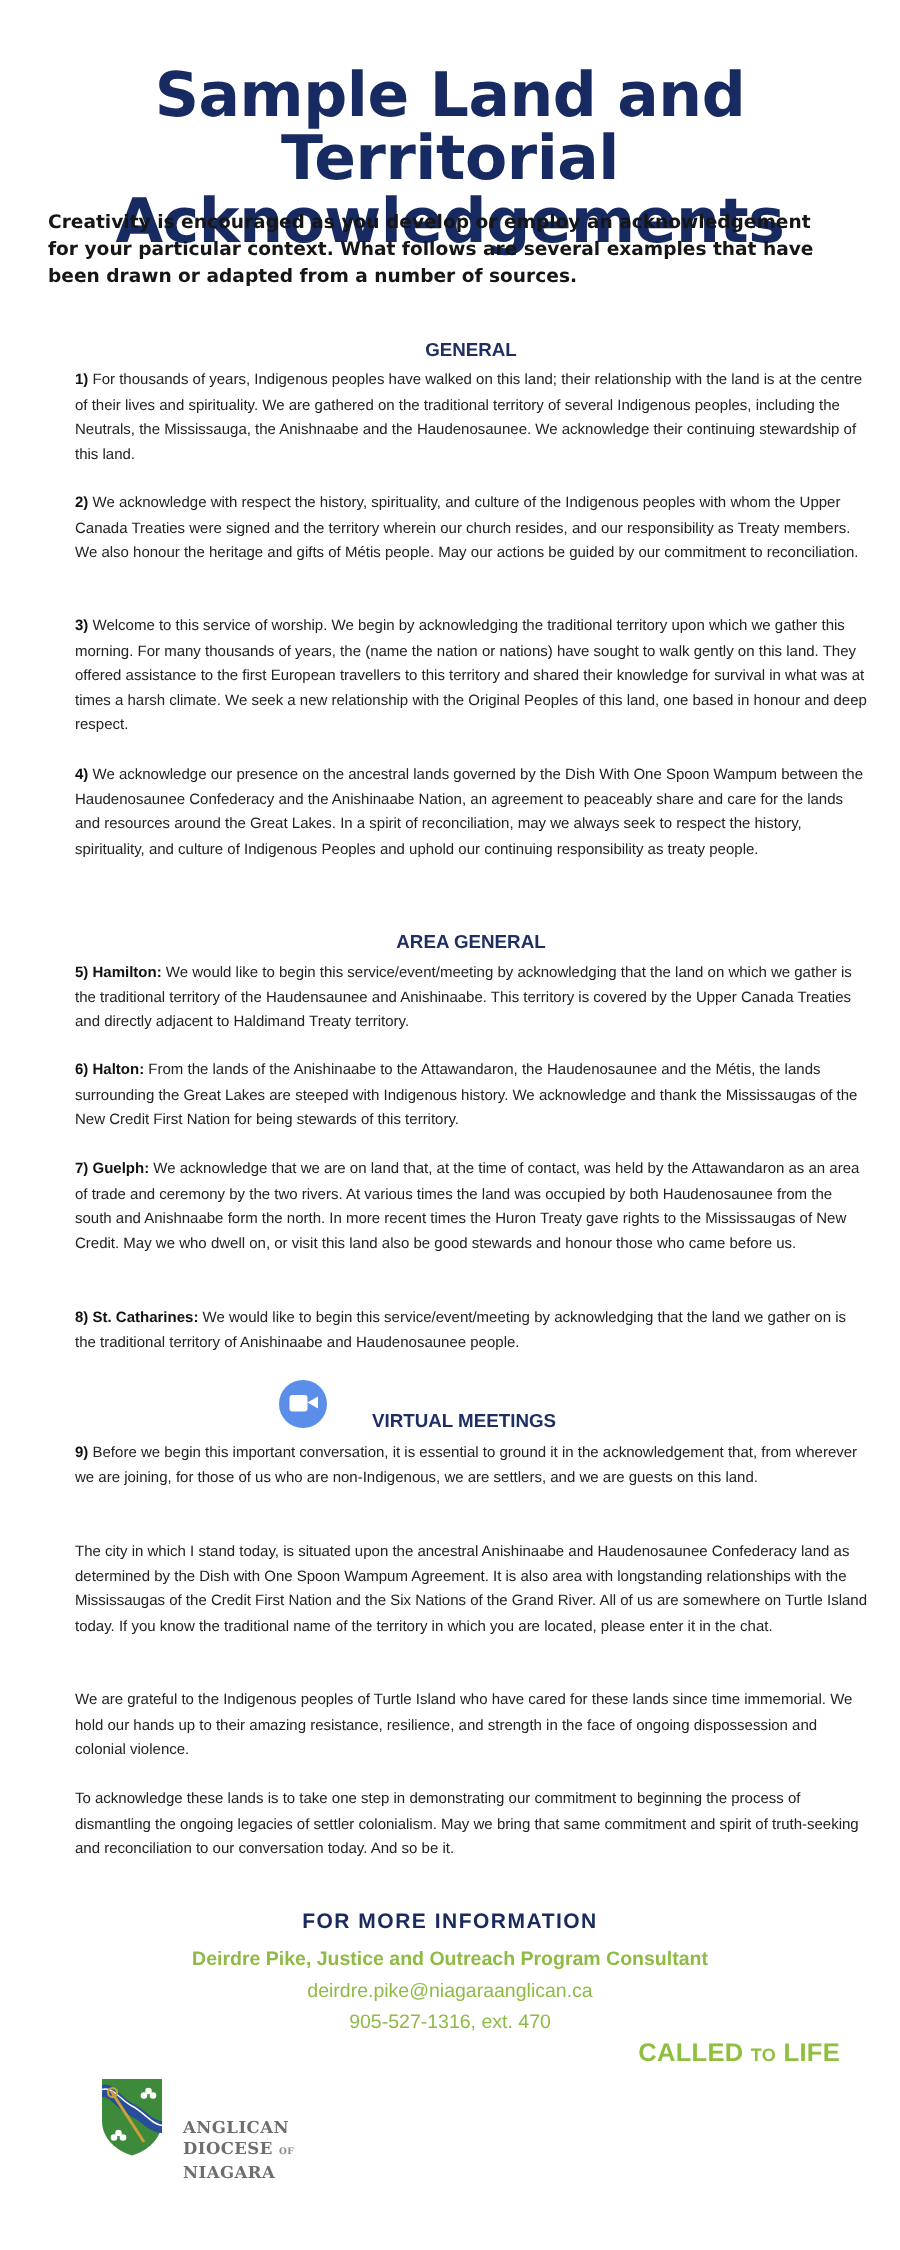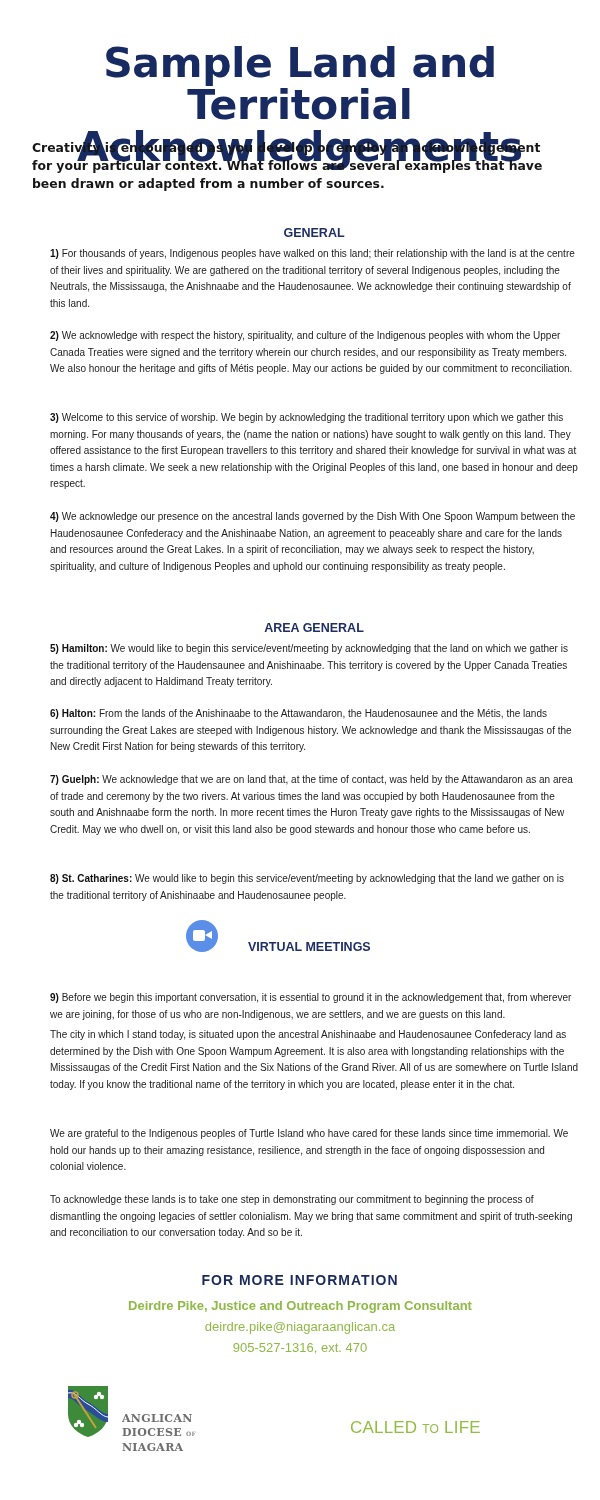--- a/index.html
+++ b/index.html
@@ -16,21 +16,21 @@
   .vm-heading { position: absolute; left: 236px; top: 10px; font-weight: bold; font-size: 12.5px; color: #1f2f66; margin: 12px; }
   .info-heading { position: absolute; left: 0; top: 1272px; width: 600px; text-align: center; font-weight: bold; font-size: 14px; letter-spacing: 1px; color: #1b2a5c; margin: 0; }
   .info-line { position: absolute; left: 0; width: 600px; text-align: center; font-size: 13px; color: #8fba46; margin: 0; }
   .info-line.name { font-weight: bold; top: 1298px; }
   .info-line.email { top: 1319px; }
   .info-line.phone { top: 1340px; text-align: center; }
   .logo-left { position: absolute; left: 66px; top: 1384px; width: 140px; height: 56px; }
   .shield { position: absolute; left: 0; top: 0; width: 44px; height: 54px; }
   .diocese-text { position: absolute; left: 56px; top: 4px; font-family: "DejaVu Serif", serif; font-weight: bold; font-size: 11px; line-height: 14px; color: #6e6e6e; letter-spacing: 0.3px; margin-top: 24px; }
   .diocese-text .of { font-size: 6px; color: #8a8a8a; }
-  .tagline { position: absolute; left: 350px; top: 1418px; width: 210px; font-weight: normal; text-align: left; }
+  .tagline { position: absolute; left: 350px; top: 1359px; width: 210px; font-weight: bold; text-align: right; }
   .tag1 { font-size: 17px; line-height: 20px; color: #8fbf3f; letter-spacing: 0.2px; }
   .tag2 { font-size: 17px; line-height: 20px; color: #2a4d8f; letter-spacing: 0.2px; }
   .small-caps { font-size: 12px; }
 </style>
 </head>
 <body>
 
 <h1 class="title">Sample Land and Territorial Acknowledgements</h1>
 <p class="intro">Creativity is encouraged as you develop or employ an acknowledgement for your particular context. What follows are several examples that have been drawn or adapted from a number of sources.</p>
 
@@ -49,21 +49,21 @@
 <p class="para" style="top:871px;"><b>8)</b><b> St. Catharines:</b><span> We would like to begin this service/event/meeting by acknowledging that the land we gather on is the traditional territory of Anishinaabe and Haudenosaunee people.</span></p>
 
 <div class="vm-wrap">
   <div class="zoom-icon">
     <div class="cam-body"></div>
     <div class="cam-lens"></div>
   </div>
   <h2 class="vm-heading">VIRTUAL MEETINGS</h2>
 </div>
 
-<p class="para" style="top:961px;margin-top:29px;"><b>9)</b><span> Before we begin this important conversation, it is essential to ground it in the acknowledgement that, from wherever we are joining, for those of us who are non-Indigenous, we are settlers, and we are guests on this land.</span></p>
+<p class="para" style="top:961px;"><b>9)</b><span> Before we begin this important conversation, it is essential to ground it in the acknowledgement that, from wherever we are joining, for those of us who are non-Indigenous, we are settlers, and we are guests on this land.</span></p>
 <p class="para" style="top:1027px;"><span>The city in which I stand today, is situated upon the ancestral Anishinaabe and Haudenosaunee Confederacy land as determined by the Dish with One Spoon Wampum Agreement. It is also area with longstanding relationships with the Mississaugas of the Credit First Nation and the Six Nations of the Grand River. All of us are somewhere on Turtle Island today. If you know the traditional name of the territory in which you are located, please enter it in the chat.</span></p>
 <p class="para" style="top:1126px;"><span>We are grateful to the Indigenous peoples of Turtle Island who have cared for these lands since time immemorial. We hold our hands up to their amazing resistance, resilience, and strength in the face of ongoing dispossession and colonial violence.</span></p>
 <p class="para" style="top:1192px;"><span>To acknowledge these lands is to take one step in demonstrating our commitment to beginning the process of dismantling the ongoing legacies of settler colonialism. May we bring that same commitment and spirit of truth-seeking and reconciliation to our conversation today. And so be it.</span></p>
 
 <h2 class="info-heading">FOR MORE INFORMATION</h2>
 <p class="info-line name">Deirdre Pike, Justice and Outreach Program Consultant</p>
 <p class="info-line email">deirdre.pike@niagaraanglican.ca</p>
 <p class="info-line phone">905-527-1316, ext. 470</p>
 
 <div class="logo-left">

